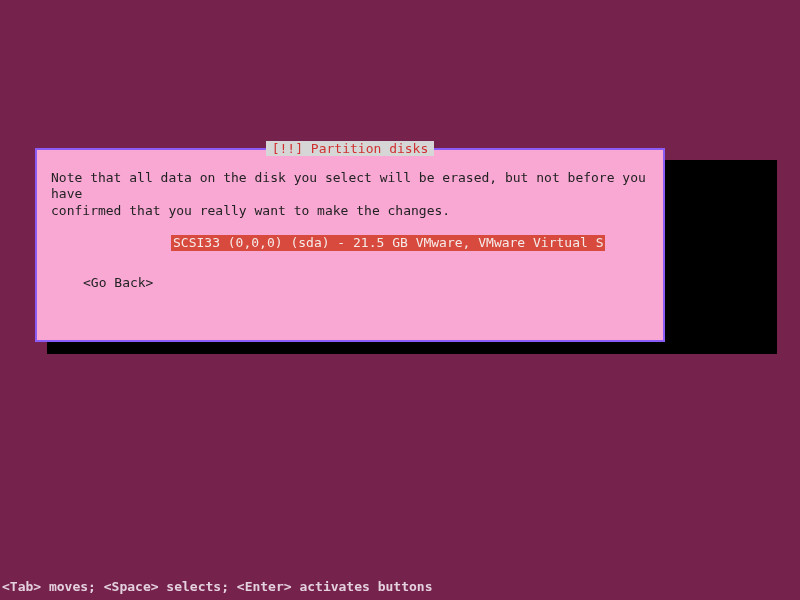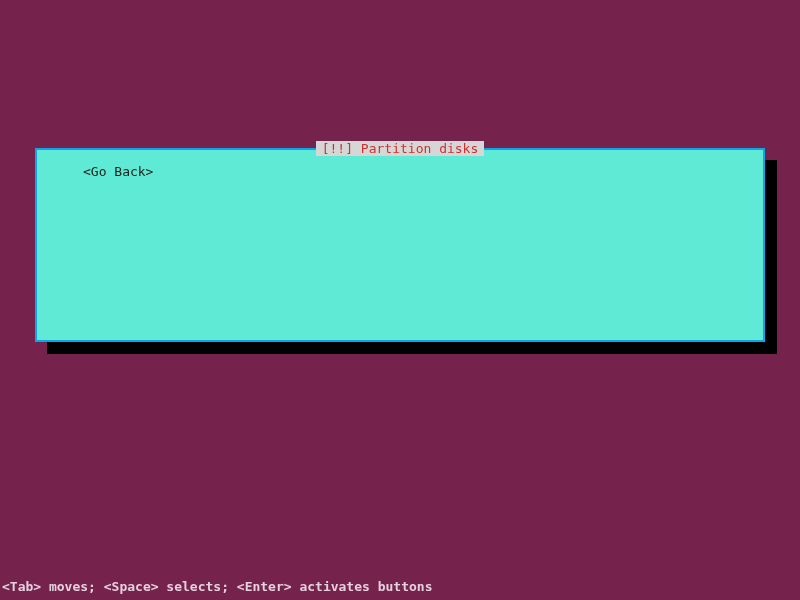--- a/index.html
+++ b/index.html
@@ -21,24 +21,24 @@
       top: 160px;
       left: 47px;
       width: 730px;
       height: 194px;
       background: #000000;
     }
     .dialog {
       position: absolute;
       top: 148px;
       left: 35px;
-      width: 730px;
+      width: 630px;
       height: 194px;
-      background: #5eead4;
-      border: 2px solid #0ea5e9;
+      background: #f9a8d4;
+      border: 2px solid #8b5cf6;
     }
     .title-bar {
       position: absolute;
       top: -9px;
       left: 0;
       right: 0;
       text-align: center;
     }
     .title-wrap {
       display: inline-block;
@@ -91,17 +91,22 @@
 
 <div class="shadow"></div>
 
 <div class="dialog">
   <div class="title-bar">
     <span class="title-wrap">
       <span class="title-bang">[!!] </span><span class="title-text">Partition disks</span>
     </span>
   </div>
   <div class="body">
+    <div class="desc">Note that all data on the disk you select will be erased, but not before you have
+confirmed that you really want to make the changes.</div>
+    <div class="disk-select">
+      <span class="disk-option">SCSI33 (0,0,0) (sda) - 21.5 GB VMware, VMware Virtual S</span>
+    </div>
     <span class="go-back">&lt;Go Back&gt;</span>
   </div>
 </div>
 
 <div class="footer">&lt;Tab&gt; moves; &lt;Space&gt; selects; &lt;Enter&gt; activates buttons</div>
 
 </body></html>

